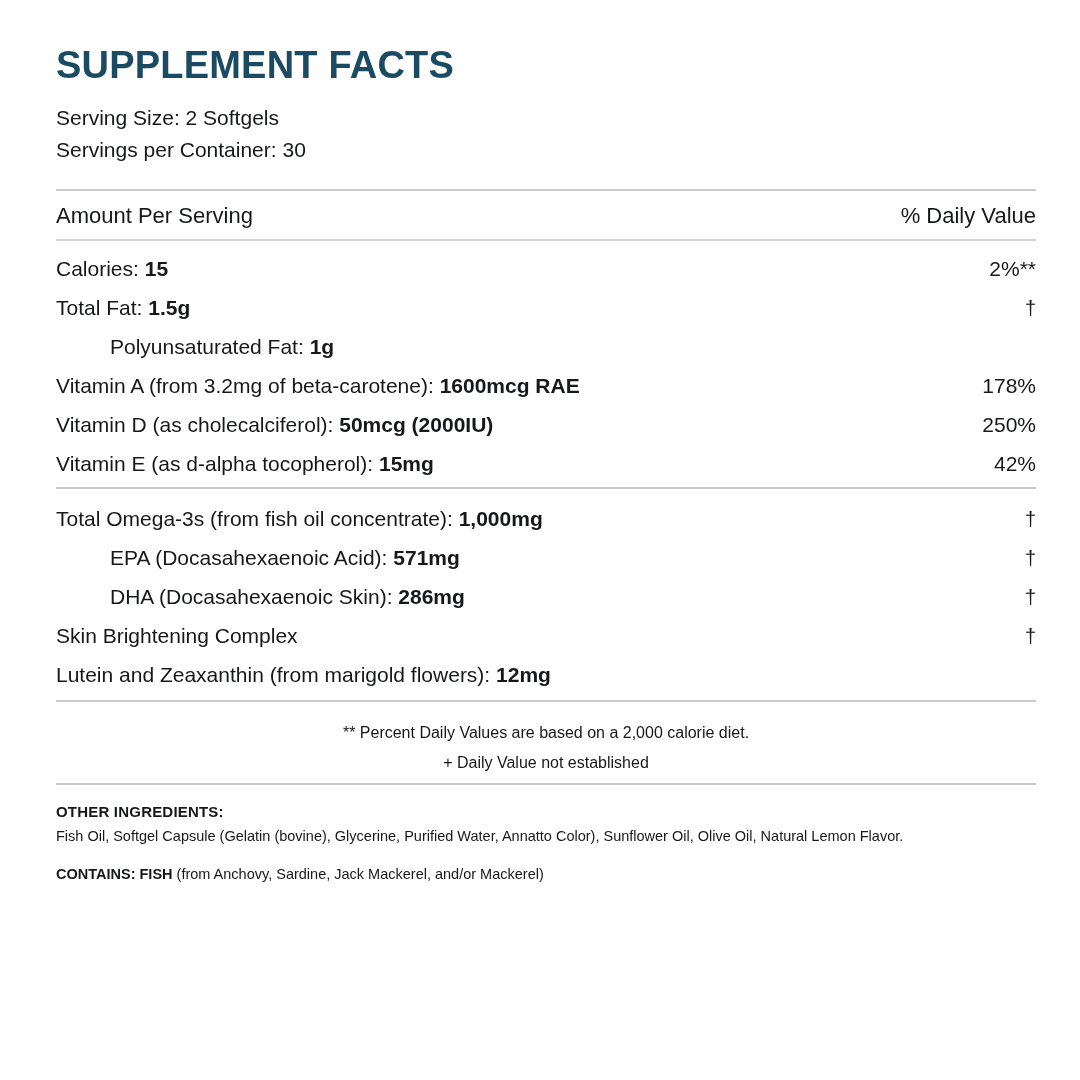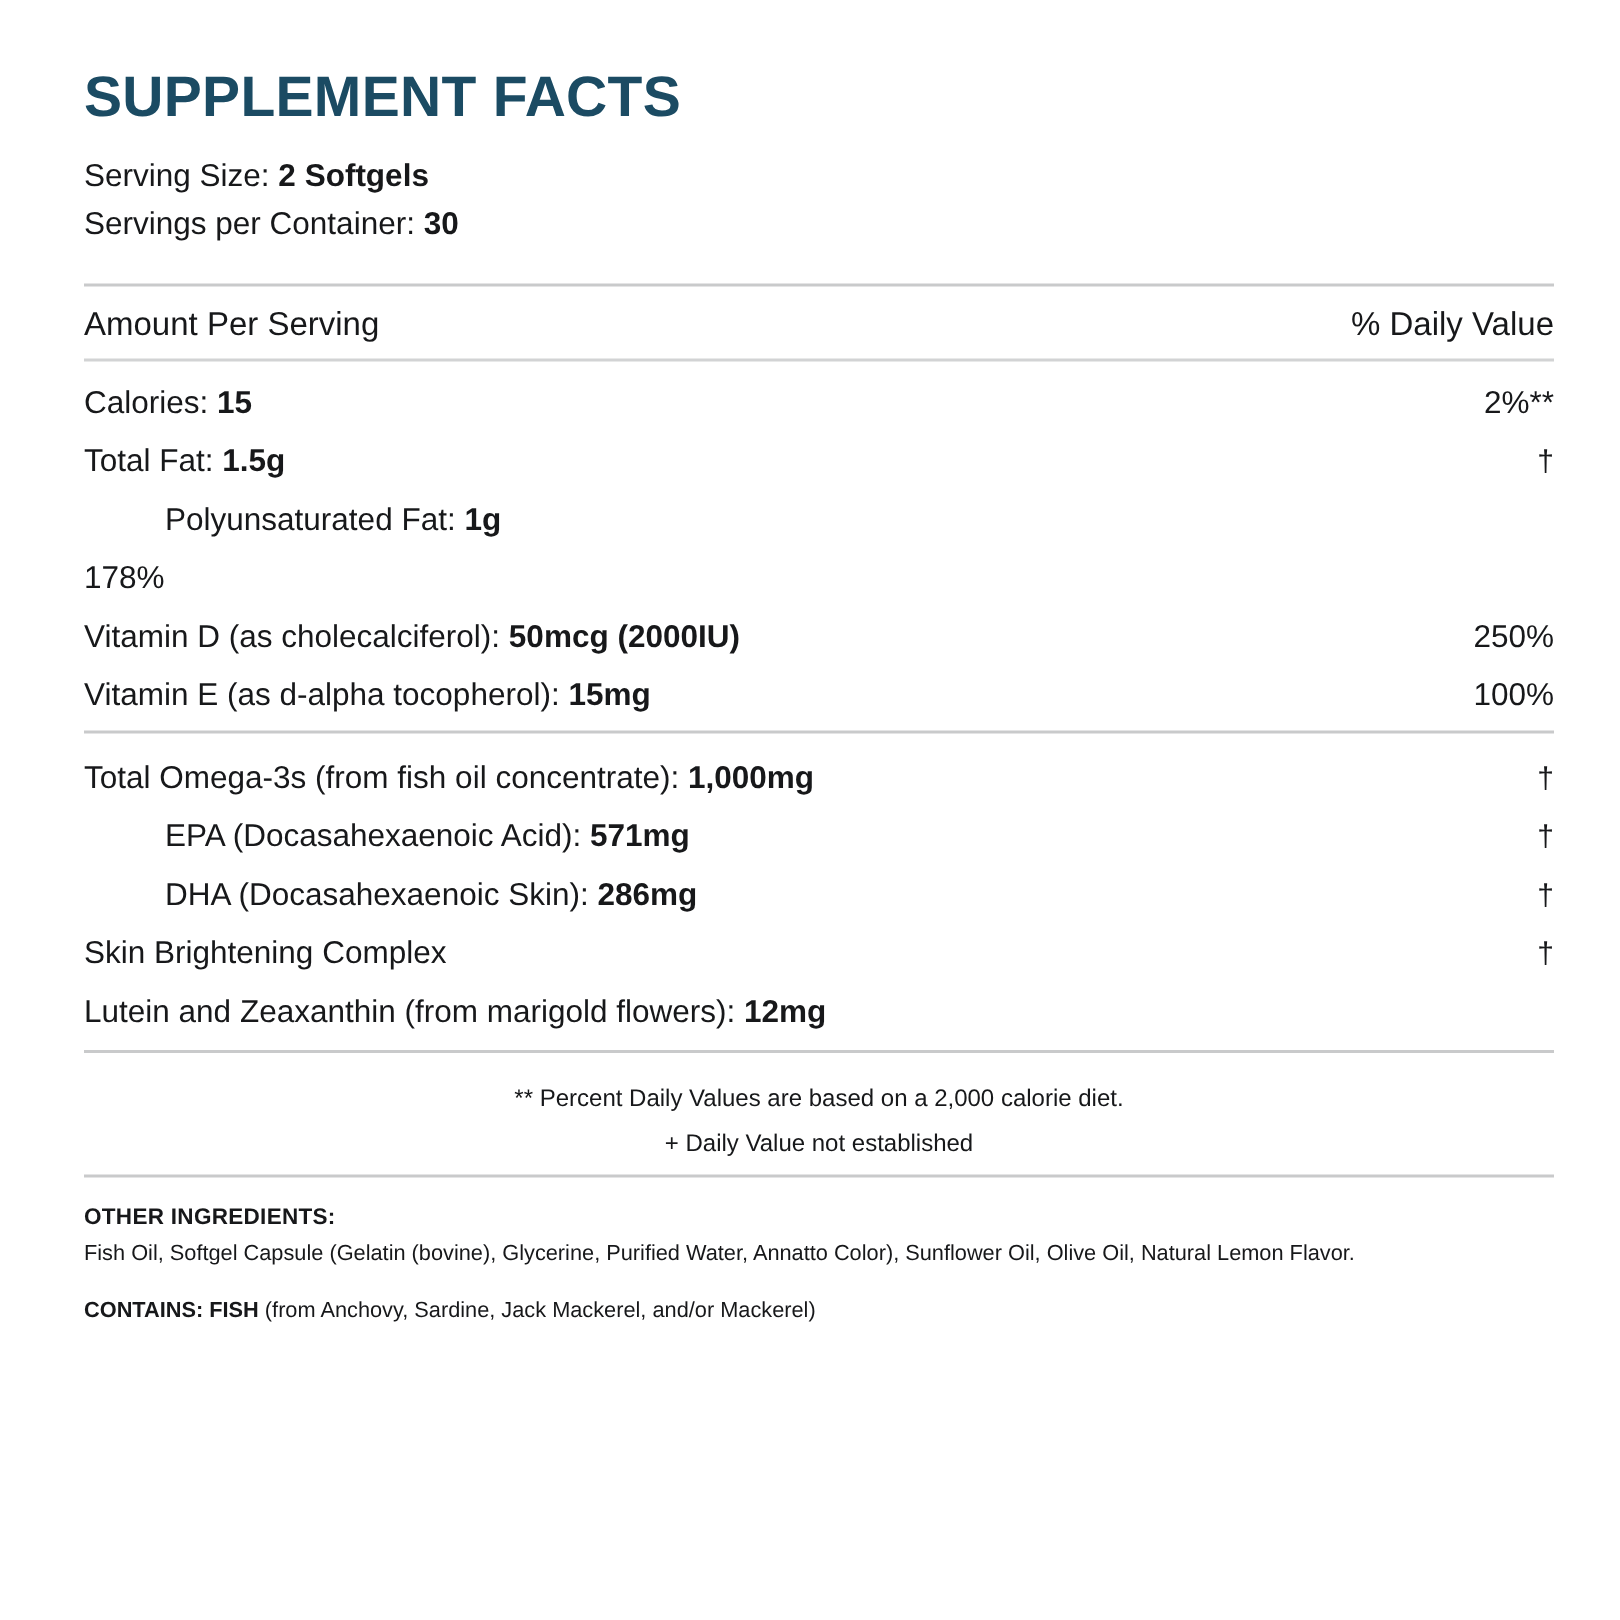--- a/index.html
+++ b/index.html
@@ -28,21 +28,21 @@
     letter-spacing: 0.2px;
     margin: 6px 0 16px 0;
     line-height: 1.05;
   }
   .serving-line {
     font-size: 21px;
     line-height: 1.55;
     color: #17181a;
   }
   .serving-line .lbl { font-weight: normal; }
-  .serving-line .val { font-weight: bold; }
+  .serving-line .val { font-weight: normal; }
 
   .rule {
     height: 2px;
     background: #c9cacb;
     margin: 0;
   }
   .rule.thin { height: 2px; background: #d2d3d4; }
   .rule.sep { background: #c9cacb; }
 
   .rule-head { margin-top: 22px; }
@@ -135,29 +135,30 @@
     </div>
     <div class="row">
       <div class="name"><span>Total Fat:</span> <b>1.5g</b></div>
       <div class="dv dagger">†</div>
     </div>
     <div class="row indent">
       <div class="name"><span>Polyunsaturated Fat:</span> <b>1g</b></div>
       <div class="dv"></div>
     </div>
     <div class="row">
+      <div class="name"><span>Vitamin A (from 3.2mg of beta-carotene):</span> <b>1600mcg RAE</b></div>
       <div class="dv">178%</div>
     </div>
     <div class="row">
       <div class="name"><span>Vitamin D (as cholecalciferol):</span> <b>50mcg (2000IU)</b></div>
       <div class="dv">250%</div>
     </div>
     <div class="row">
       <div class="name"><span>Vitamin E (as d-alpha tocopherol):</span> <b>15mg</b></div>
-      <div class="dv">100%</div>
+      <div class="dv">42%</div>
     </div>
   </div>
 
   <div class="rule sep"></div>
 
   <div class="section-2">
     <div class="row">
       <div class="name"><span>Total Omega-3s (from fish oil concentrate):</span> <b>1,000mg</b></div>
       <div class="dv dagger">†</div>
     </div>

